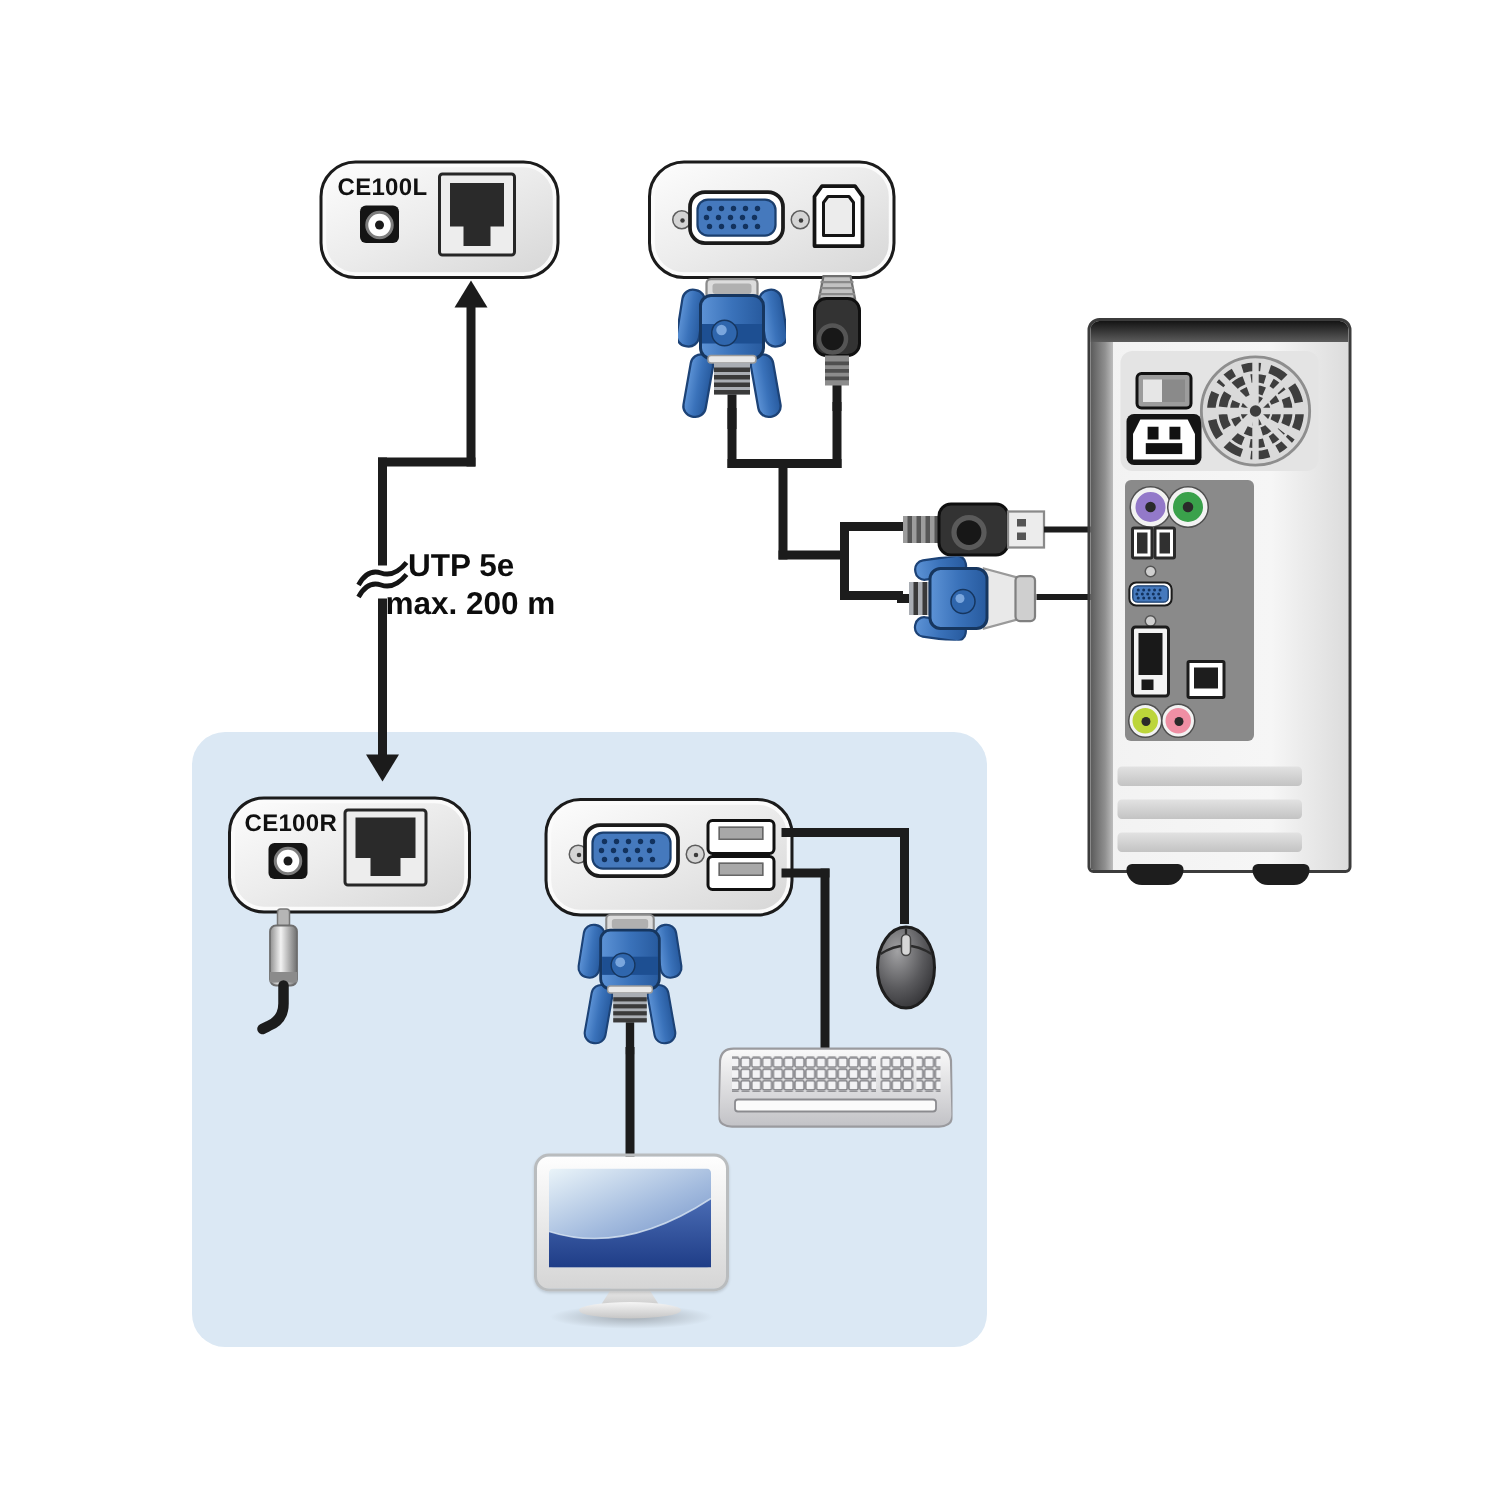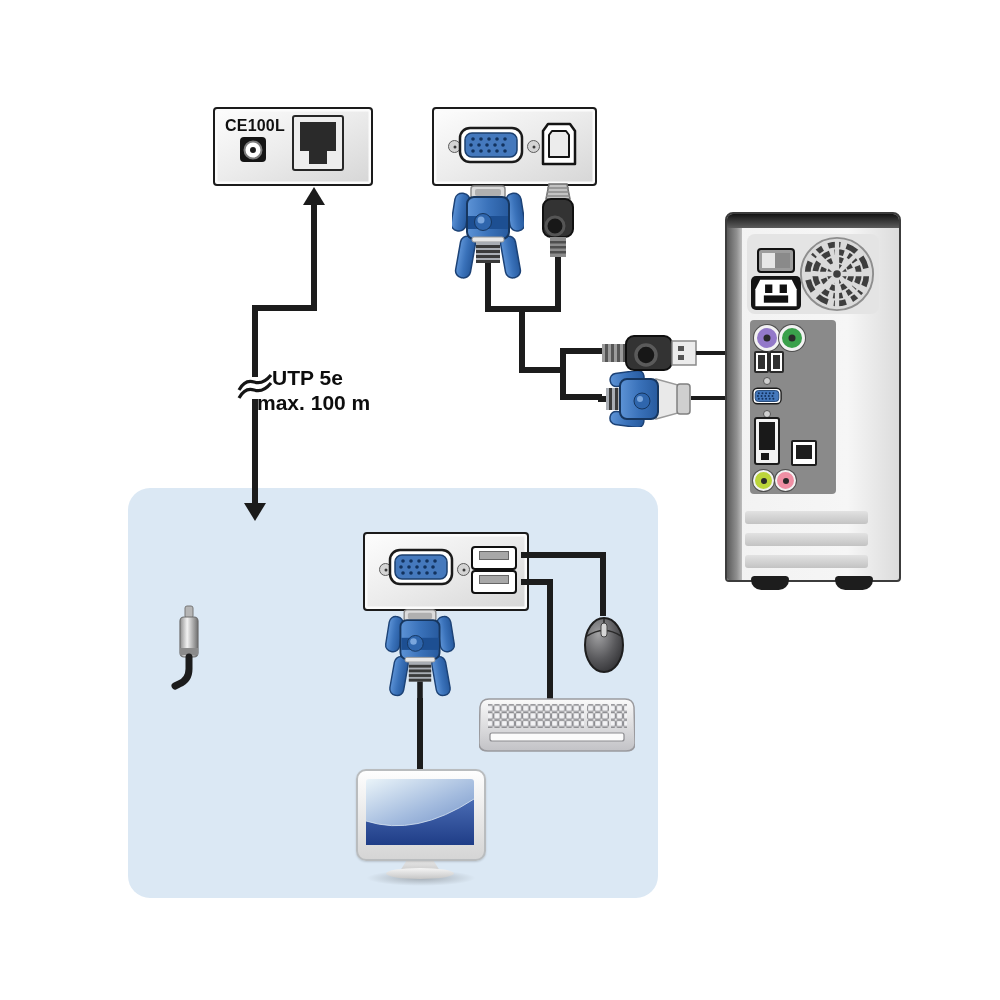--- a/index.html
+++ b/index.html
@@ -4,21 +4,21 @@
 <style>
   html,body{margin:0;padding:0;background:#fff;}
   #canvas{position:relative;width:1000px;height:1000px;background:#fff;overflow:hidden;
           font-family:"Liberation Sans", sans-serif;}
   .abs{position:absolute;}
   
   .console-area{left:128px;top:488px;width:530px;height:410px;border-radius:22px;
                 background:var(--console-area,#dbe8f4);}
   
   .device{position:absolute;background:linear-gradient(155deg,#fdfdfd 0%,#ececec 48%,#d6d6d6 100%);
-          border:2.5px solid #1b1b1b;border-radius:4px;box-shadow:inset 0 0 0 2.5px #fbfbfb;}
+          border:2.5px solid #1b1b1b;border-radius:24px;box-shadow:inset 0 0 0 2.5px #fbfbfb;}
   .dev-label{position:absolute;font-weight:bold;font-size:16px;color:#111;letter-spacing:.2px;}
   
   .rj45{position:absolute;background:#ededed;border:2px solid #262626;border-radius:3px;}
   .rj45 .inner{position:absolute;left:12%;top:9%;width:76%;height:56%;background:#2a2a2a;}
   .rj45 .tab{position:absolute;left:31%;top:60%;width:38%;height:30%;background:#2a2a2a;}
   
   .dcjack{position:absolute;background:#141414;border-radius:4px;}
   .jack-ring{position:absolute;left:50%;top:50%;width:15px;height:15px;transform:translate(-50%,-50%);
              border-radius:50%;background:#fff;border:2px solid #7d7d7d;}
   .jack-dot{position:absolute;left:50%;top:50%;width:6px;height:6px;transform:translate(-50%,-50%);
@@ -242,21 +242,21 @@
   <div class="cable" style="left:311px;top:203px;width:6px;height:108px;"></div>
   <div class="cable" style="left:252px;top:305px;width:65px;height:6px;"></div>
   <div class="cable" style="left:252px;top:305px;width:6px;height:72px;"></div>
   <div class="cable" style="left:252px;top:399px;width:6px;height:106px;"></div>
   <div class="arrow-down" style="left:244px;top:503px;"></div>
   <svg class="abs" style="left:234px;top:369px;" width="42" height="34" viewBox="0 0 42 34">
     <path d="M5,21 q6,-11 15,-8 q9,3 17,-7" fill="none" stroke="#151515" stroke-width="3.2"></path>
     <path d="M5,29 q6,-11 15,-8 q9,3 17,-7" fill="none" stroke="#151515" stroke-width="3.2"></path>
   </svg>
   <div class="utp-label" style="left:272px;top:366px;text-align:center;">UTP 5e</div>
-  <div class="utp-label" style="left:257px;top:391px;">max. 100 m</div>
+  <div class="utp-label" style="left:257px;top:391px;">max. 200 m</div>
 
   <div class="tower-body">
     <div class="tower-leftstrip"></div>
     <div class="tower-topband"></div>
     <div class="tower-upper">
       <div class="pswitch"></div>
       <div class="acinlet">
         <svg width="50" height="34" viewBox="0 0 40 28" style="position:absolute;left:0;top:0;">
           <polygon points="7,3 33,3 37,11 37,25 3,25 3,11" fill="#fff"></polygon>
           <rect x="10" y="16" width="20" height="6" fill="#111"></rect>
@@ -321,20 +321,31 @@
       <div class="audio" style="left:3px;top:150px;background:var(--audio-lime,#bcd53a);"></div>
       <div class="audio" style="left:25px;top:150px;background:var(--audio-pink,#ef8fa4);"></div>
     </div>
     <div class="slot" style="top:297px;"></div>
     <div class="slot" style="top:319px;"></div>
     <div class="slot" style="top:341px;"></div>
   </div>
   <div class="foot" style="left:751px;top:576px;"></div>
   <div class="foot" style="left:835px;top:576px;"></div>
 
+  <div class="device" style="left:152px;top:531px;width:158px;height:74px;">
+    <div class="dev-label" style="left:9px;top:8px;">CE100R</div>
+    <div class="dcjack" style="left:25px;top:29px;width:26px;height:24px;">
+      <span class="jack-ring"></span>
+        <span class="jack-dot"></span>
+    </div>
+    <div class="rj45" style="left:75px;top:6px;width:52px;height:48px;">
+      <div class="inner"></div>
+        <div class="tab"></div>
+    </div>
+  </div>
 
   <svg class="abs" style="left:168px;top:604px;" width="48" height="88" viewBox="0 0 48 88">
     <rect x="17" y="2" width="8" height="12" rx="2" fill="#b5b5b5" stroke="#777" stroke-width="1"></rect>
     <rect x="12" y="13" width="18" height="40" rx="4" fill="url(#plugGrad)" stroke="#6e6e6e" stroke-width="1.2"></rect>
     <rect x="12" y="44" width="18" height="7" fill="#8b8b8b"></rect>
     <path d="M21,53 v12 q0,11 -10,15 l-4,2" stroke="#1c1c1c" stroke-width="7" fill="none" stroke-linecap="round"></path>
   </svg>
 
   <div class="device" style="left:363px;top:532px;width:162px;height:75px;">
     <div class="screw" style="left:14px;top:29px;"></div>

